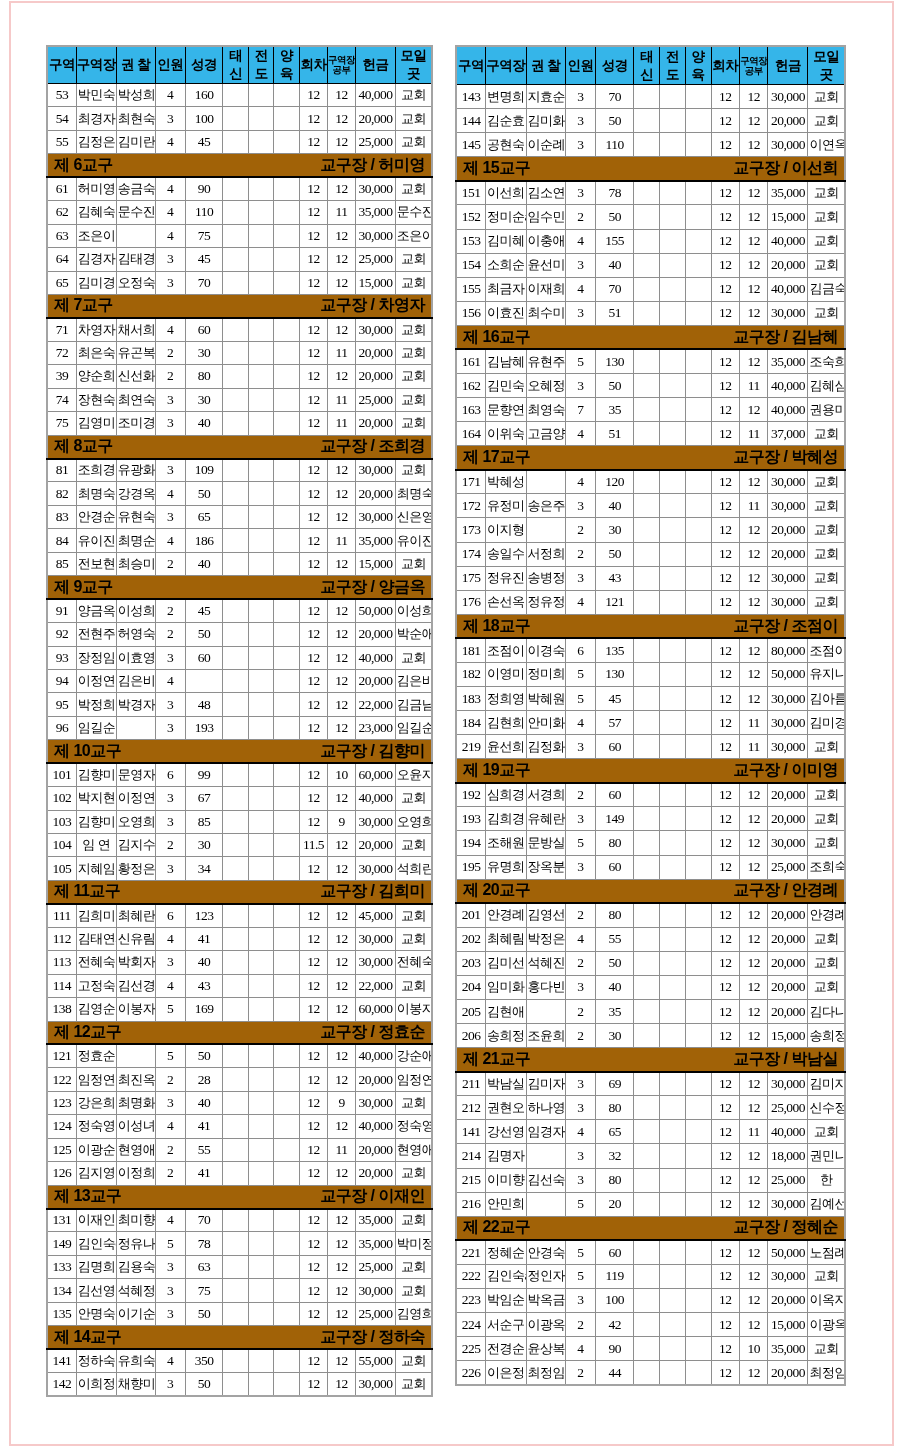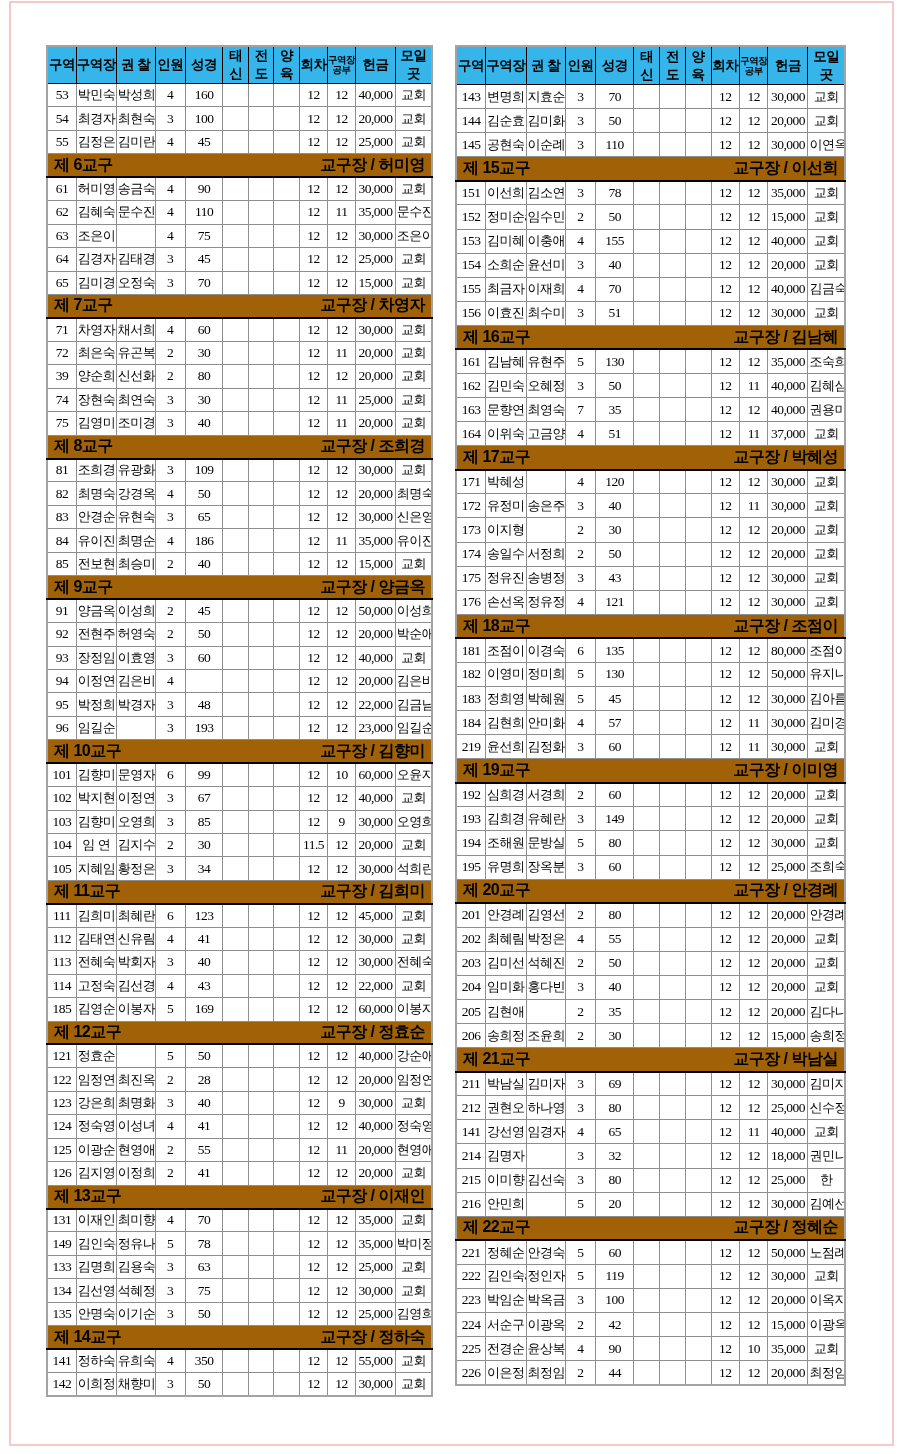--- a/index.html
+++ b/index.html
@@ -620,21 +620,21 @@
         <td>43</td>
         <td></td>
         <td></td>
         <td></td>
         <td>12</td>
         <td>12</td>
         <td>22,000</td>
         <td class="name">교회</td>
       </tr>
       <tr>
-        <td>185</td>
+        <td>138</td>
         <td class="name">김영순</td>
         <td class="name">이봉자</td>
         <td>5</td>
         <td>169</td>
         <td></td>
         <td></td>
         <td></td>
         <td>12</td>
         <td>12</td>
         <td>60,000</td>

